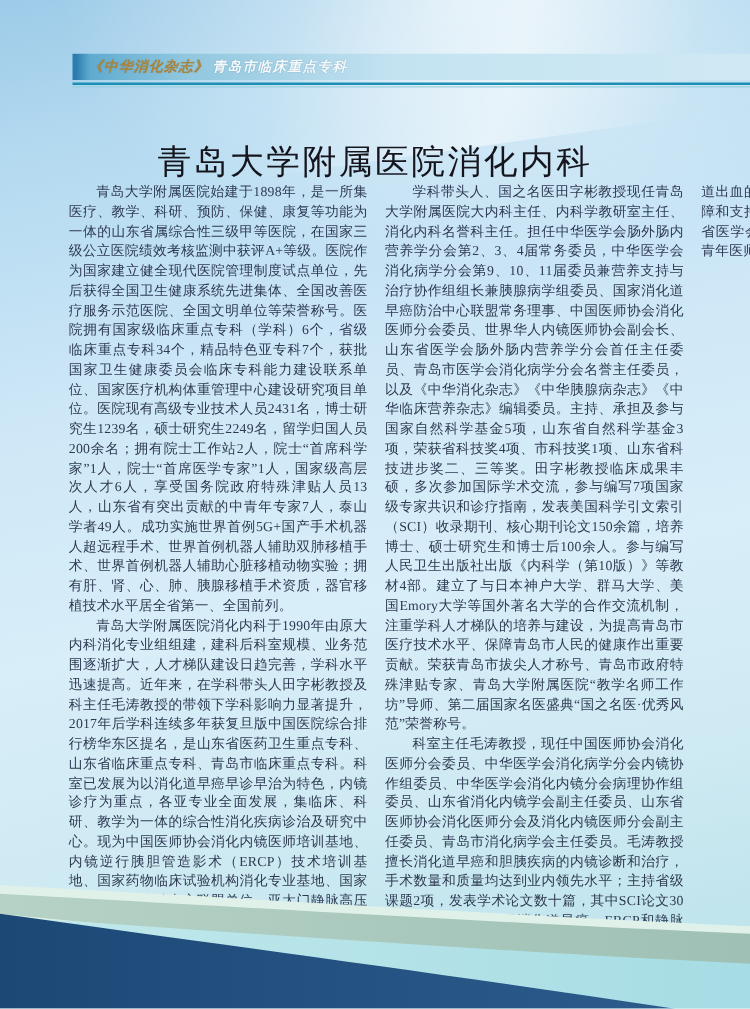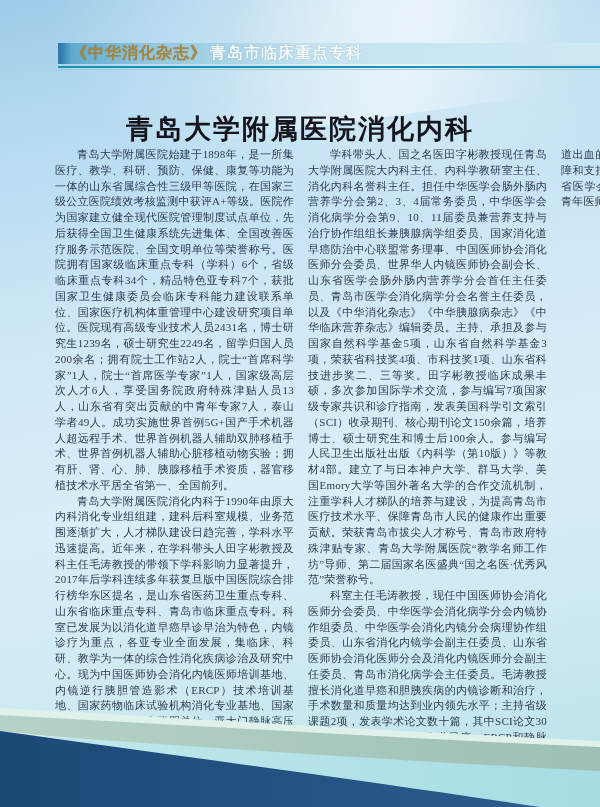--- a/index.html
+++ b/index.html
@@ -16,31 +16,31 @@
     transform:rotate(-8deg);pointer-events:none;
   }
   
   .banner-band{
     position:absolute;top:43px;left:58px;right:0;height:21px;
     background:linear-gradient(90deg,#2d7cb0 0px,#2d7cb0 3px,#5fabd0 14px,#8fc6de 16%,#c4e3f1 48%,#cfe9f4 100%);
     display:flex;align-items:center;padding-left:13px;box-sizing:border-box;
   }
   .banner-band span{
     font-family:"Liberation Serif","DejaVu Serif",serif;
-    font-weight:bold;font-size:16px;letter-spacing:1px;white-space:nowrap;
+    font-style:italic;font-weight:bold;font-size:11px;letter-spacing:1px;white-space:nowrap;
   }
   .banner-journal{color:#a8853f;text-shadow:0 0 1px rgba(120,90,30,.35);}
   .banner-series{color:#f5fafc;margin-left:3px;text-shadow:0 0 1px rgba(40,90,120,.45);}
   .banner-rule{position:absolute;top:66px;left:58px;right:0;height:2px;background:#1d8fb4;}
   .banner-rule2{position:absolute;top:69px;left:58px;right:0;height:1px;background:#9ccfe0;}
   
   .title{
     position:absolute;top:95px;left:0;width:100%;text-align:center;
     font-family:"Liberation Sans","DejaVu Sans",sans-serif;
-    font-weight:700;font-size:27px;line-height:1.25;color:#15151e;letter-spacing:2px;
+    font-weight:400;font-size:27px;line-height:1.25;color:#15151e;letter-spacing:2px;
   }
   
   .article{
     position:absolute;left:55px;top:147px;width:492px;height:631px;
     column-count:2;column-gap:14px;column-fill:auto;
     font-size:11px;line-height:15.75px;color:#2e3a52;
     text-align:justify;letter-spacing:.2px;
   }
   .article p{margin:0;padding:0;text-indent:2em;}
   

